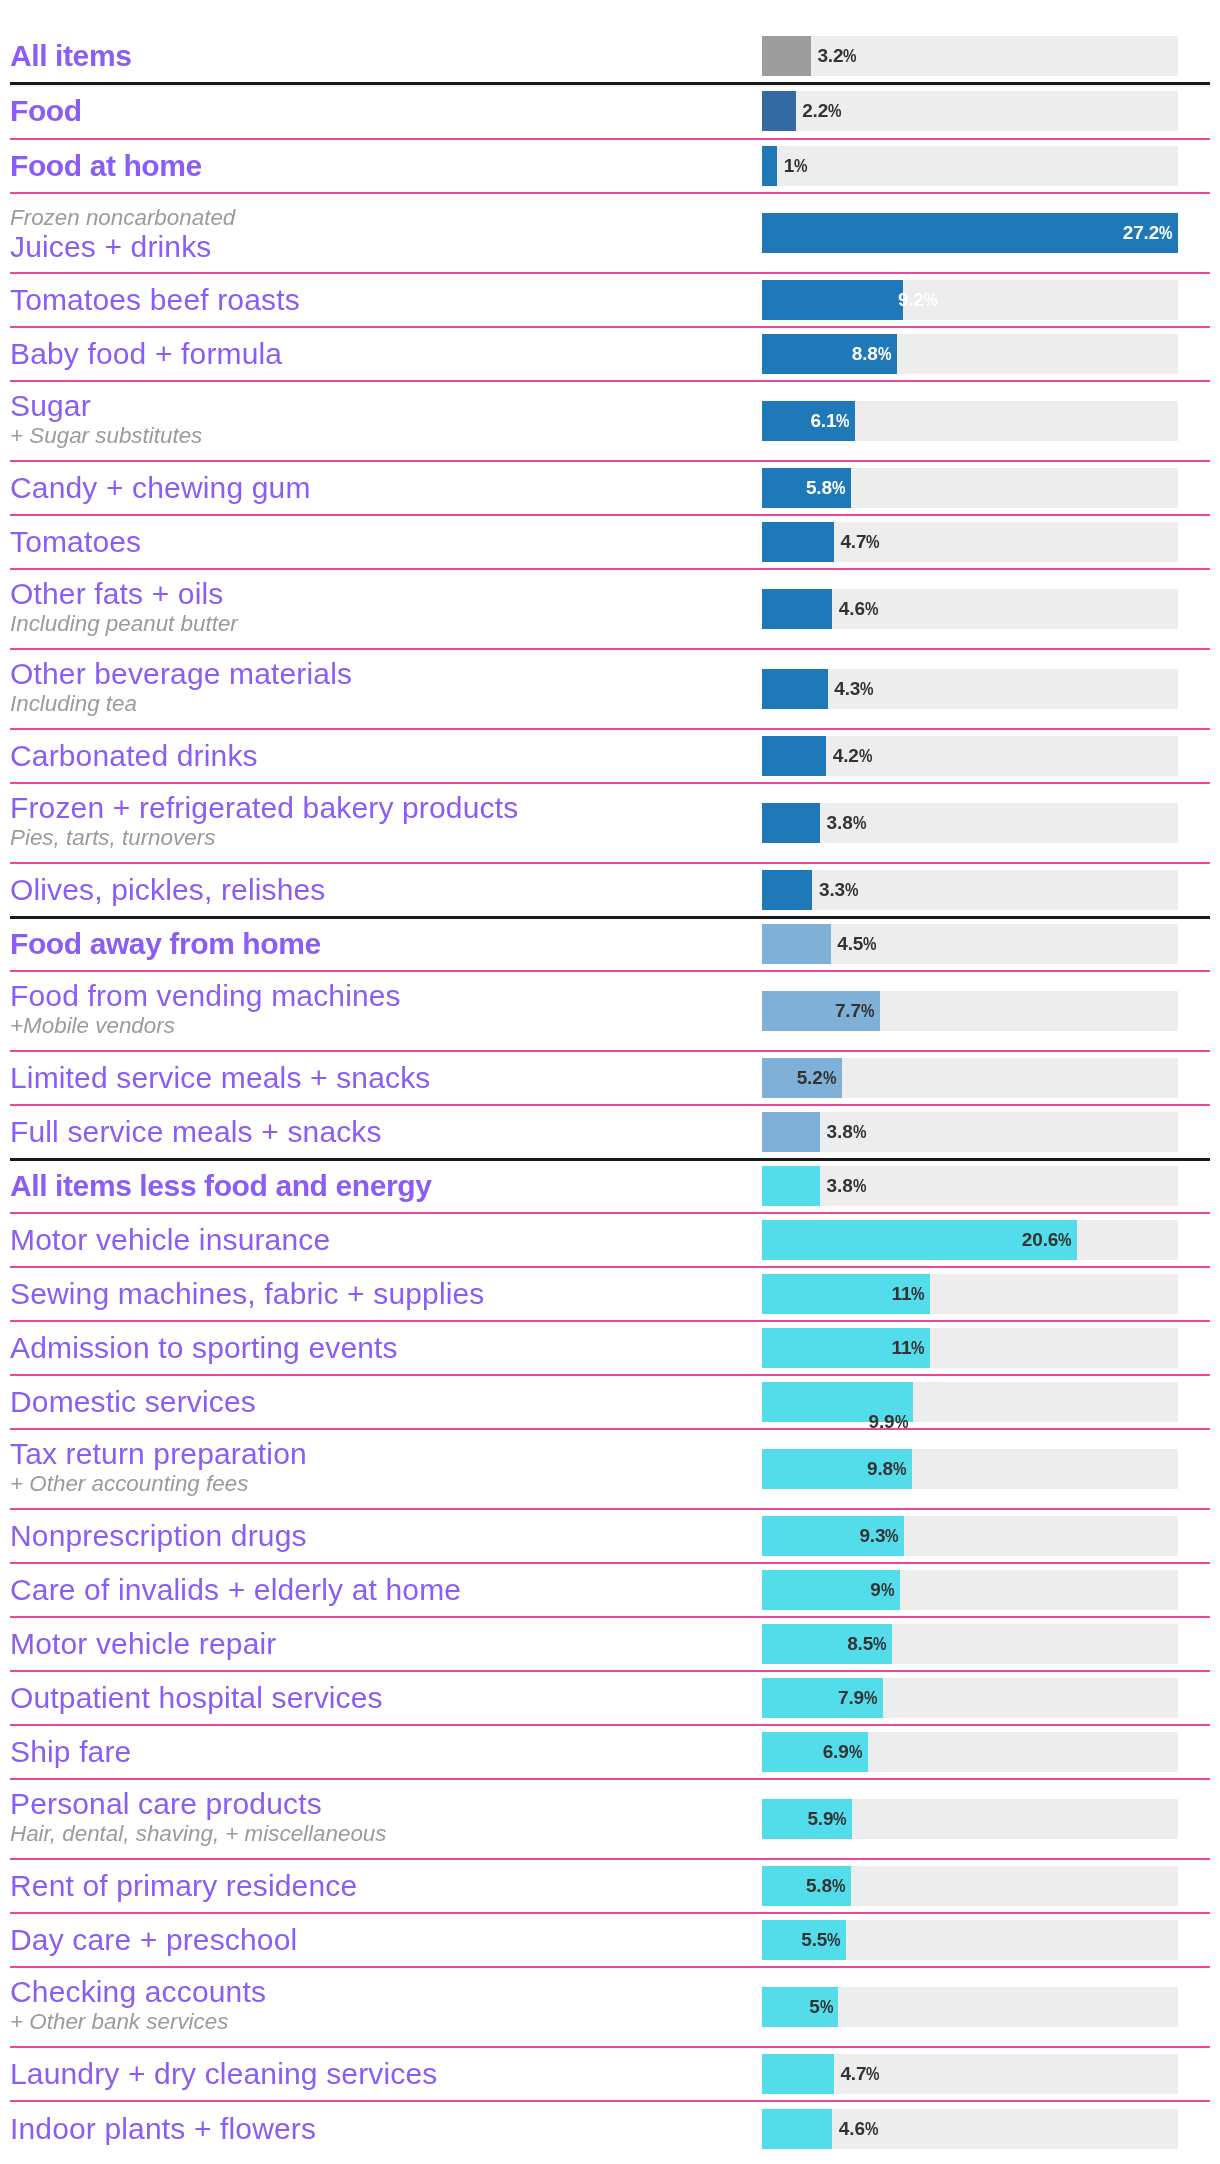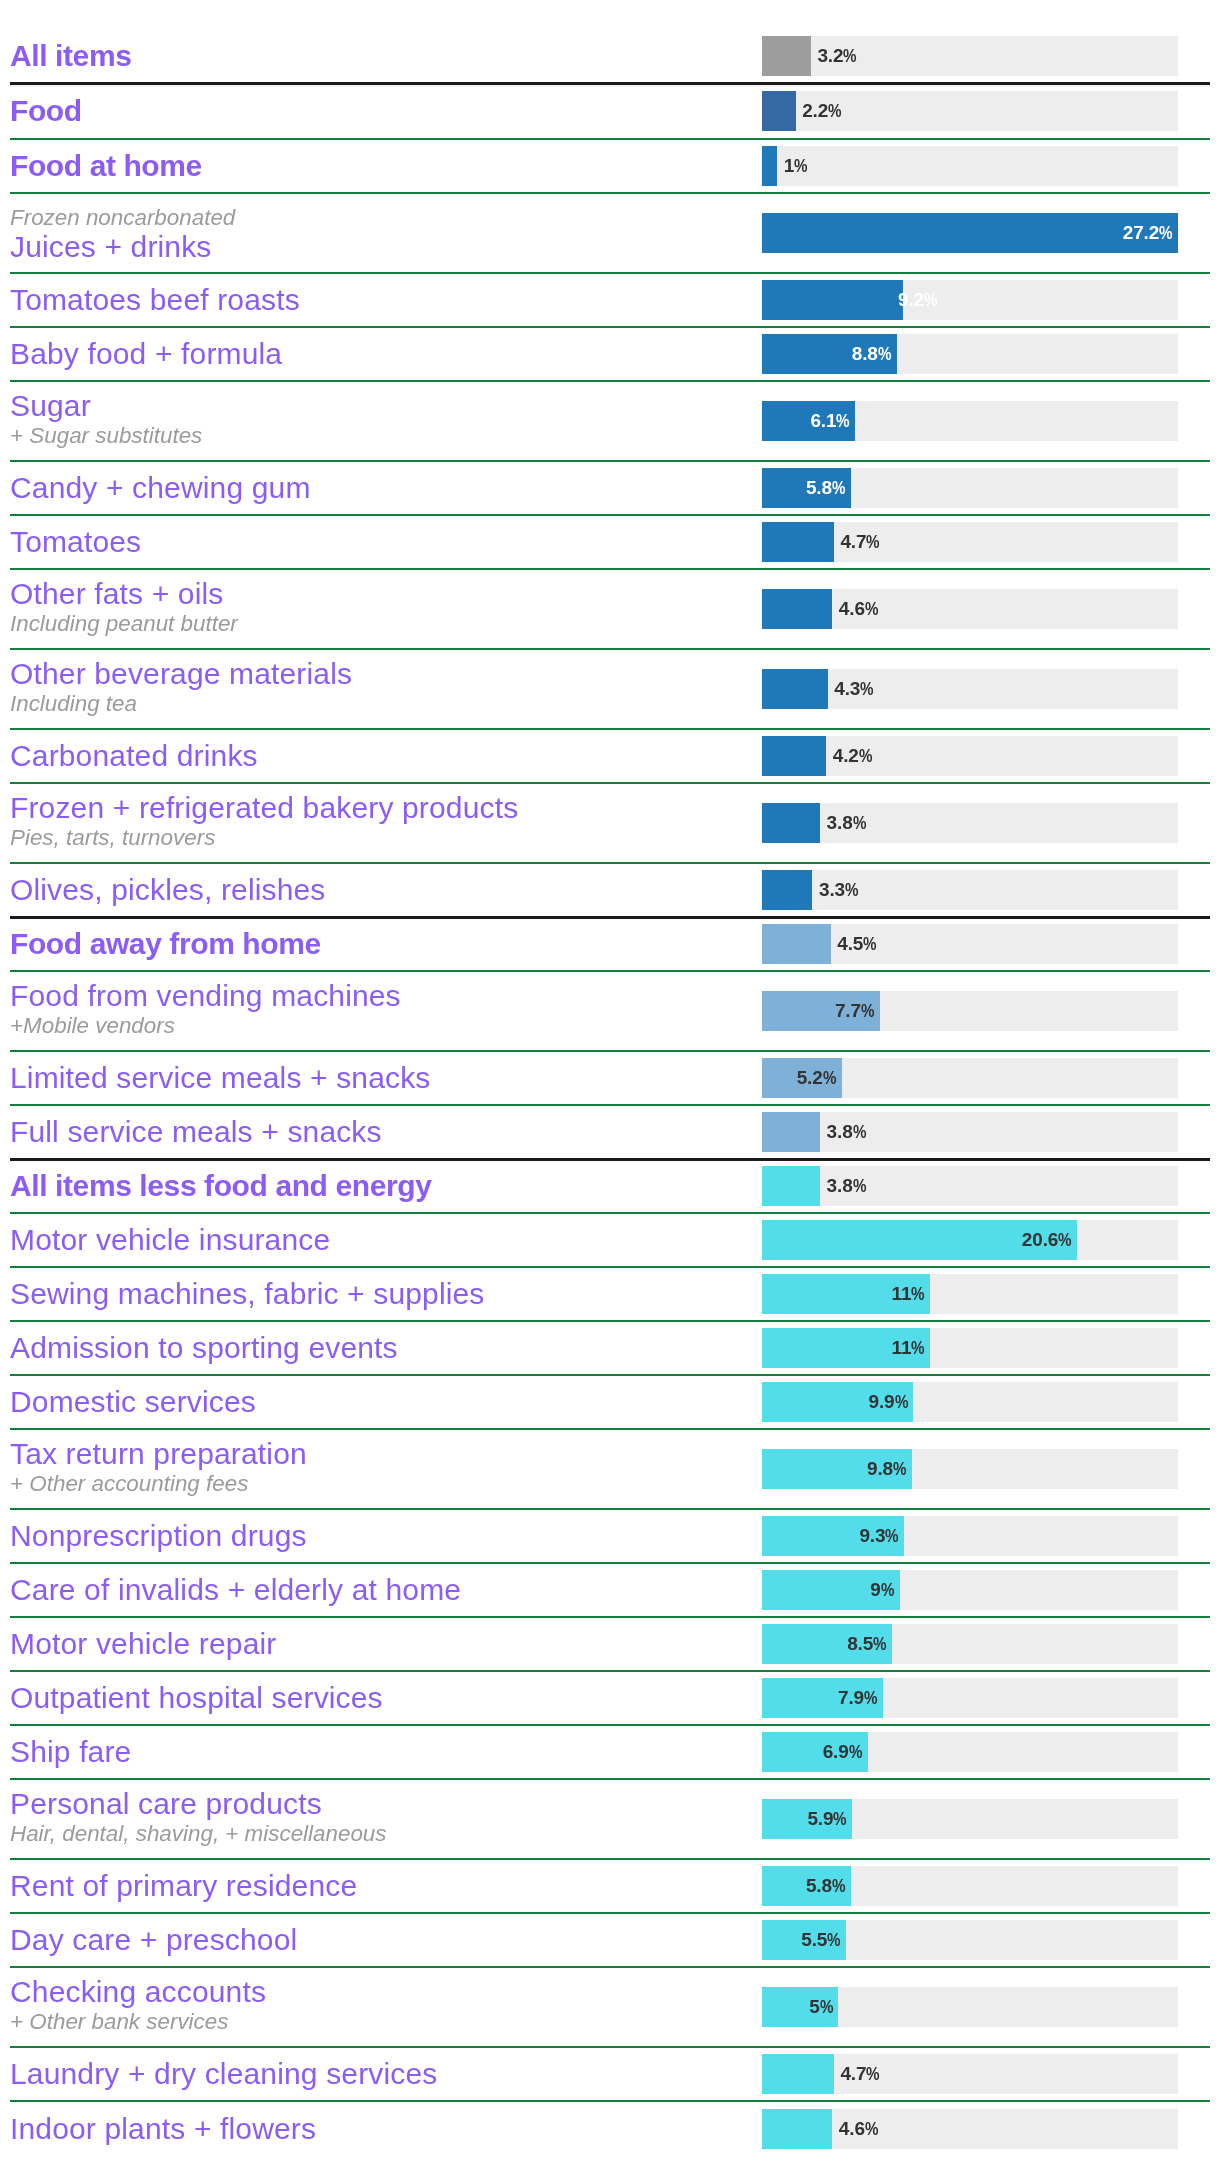--- a/index.html
+++ b/index.html
@@ -20,21 +20,21 @@
     padding: 30.3px 10px 7.7px 10px;
     background: #ffffff;
     overflow: hidden;
   }
   .row {
     position: relative;
     display: flex;
     align-items: center;
     height: 54px;
     box-sizing: border-box;
-    border-bottom: 2px solid #15803d;
+    border-bottom: 2px solid #ec4899;
   }
   .row.two-line { height: 80px; }
   .row.section-end { border-bottom: 2.6px solid transparent; }
   .row.section-end::after {
     content: "";
     position: absolute;
     left: 0; right: 0; bottom: -2.6px;
     height: 2.6px;
     background: #1a1a1a;
   }
@@ -318,21 +318,21 @@
       <div class="bar" style="width: 168.24px; background: rgb(83, 220, 234);"></div>
       <div class="val inside" style="left: 0px; width: 168.24px; padding-right: 6.5px; box-sizing: border-box;"><span>11</span><span class="pct">%</span></div>
     </div>
   </div>
   <div class="row">
     <div class="label-cell">
       <div class="label">Domestic services</div>
     </div>
     <div class="track">
       <div class="bar" style="width: 151.41px; background: rgb(83, 220, 234);"></div>
-      <div class="val inside" style="left: 0px; width: 151.41px; padding-right: 6.5px; box-sizing: border-box;"><span>9.9</span><span class="pct">%</span></div>
+      <div class="val inside" style="left: 0px; width: 151.41px; padding-right: 6.5px; box-sizing: border-box; margin-top: 20px;"><span>9.9</span><span class="pct">%</span></div>
     </div>
   </div>
   <div class="row two-line">
     <div class="label-cell">
       <div class="label">Tax return preparation</div>
       <div class="sublabel">+ Other accounting fees</div>
     </div>
     <div class="track">
       <div class="bar" style="width: 149.88px; background: rgb(83, 220, 234);"></div>
       <div class="val inside" style="left: 0px; width: 149.88px; padding-right: 6.5px; box-sizing: border-box;"><span>9.8</span><span class="pct">%</span></div>

